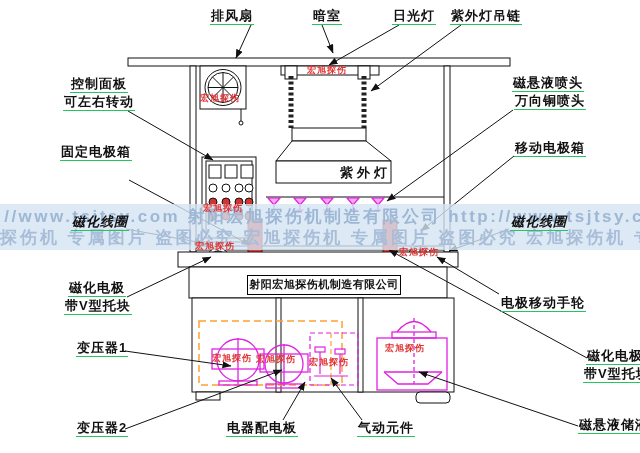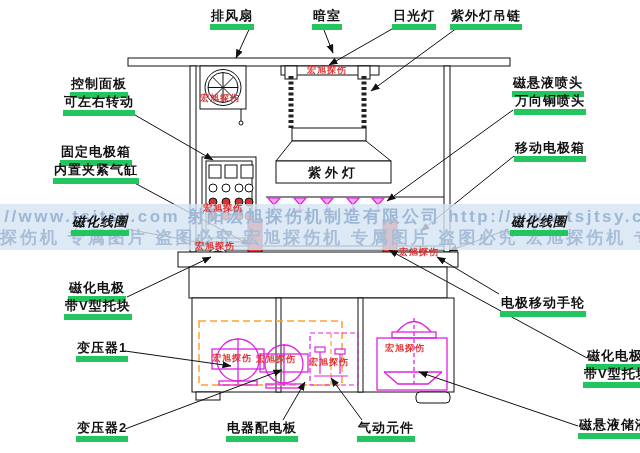--- a/index.html
+++ b/index.html
@@ -2,21 +2,21 @@
 <html><head>
 <meta charset="utf-8">
 <style>
   html,body{margin:0;padding:0;background:#fff;}
   #stage{position:relative;width:640px;height:453px;background:#fff;overflow:hidden;
          font-family:"Liberation Sans",sans-serif;}
   #machine-svg{position:absolute;left:0;top:0;z-index:1;}
   
   .lbl{position:absolute;z-index:4;font-size:13px;font-weight:bold;color:#111;
        line-height:14px;white-space:nowrap;letter-spacing:1px;
-       border-bottom:6px solid #22c55e;padding:0 1px 1px 1px;}
+       border-bottom:1px solid #22c55e;padding:0 1px 1px 1px;}
   .lbl.z5{z-index:5;font-style:italic;}
   
   .uvtext{position:absolute;z-index:1;font-size:13px;font-weight:bold;color:#111;
           letter-spacing:4px;text-align:center;}
   .nameplate{position:absolute;z-index:4;font-size:11px;font-weight:bold;color:#111;
              border:1.5px solid #000;background:#fff;text-align:center;
              letter-spacing:0.5px;line-height:17px;white-space:nowrap;}
   
   .wmband{position:absolute;left:0;top:204px;width:640px;height:46px;z-index:2;
           background:rgba(213,229,242,0.8);overflow:hidden;}
@@ -191,22 +191,23 @@
       <line x1="362" y1="420" x2="331" y2="378" marker-end="url(#arr)"></line>
       <line x1="578" y1="426" x2="419" y2="372" marker-end="url(#arr)"></line>
       <line x1="513" y1="110" x2="387" y2="201" marker-end="url(#arr)"></line>
       <line x1="514" y1="156" x2="421" y2="231" marker-end="url(#arr)"></line>
       <line x1="509" y1="229" x2="449" y2="251" marker-end="url(#arr)"></line>
       <line x1="499" y1="294" x2="437" y2="257" marker-end="url(#arr)"></line>
       <line x1="587" y1="358" x2="389" y2="250" marker-end="url(#arr)"></line>
     </g>
   </svg>
 
-  <div class="uvtext" style="left:276px;top:164px;width:115px;">紫外灯</div>
-
+  <div class="uvtext" style="left:276px;top:164px;width:115px;text-align:right;">紫外灯</div>
+
+  <div class="nameplate" style="left:247px;top:275px;width:152px;height:18px;">射阳宏旭探伤机制造有限公司</div>
 
   <div class="wmband">
     <div class="wmrow r1">://www.tsjtsy.com 射阳宏旭探伤机制造有限公司  http://www.tsjtsy.com 射阳宏旭探</div>
     <div class="wmrow r2">探伤机 专属图片 盗图必究   宏旭探伤机 专属图片 盗图必究   宏旭探伤机 专属图片 盗图</div>
   </div>
 
   <span class="rwm" style="left:307px;top:64px;">宏旭探伤</span>
   <span class="rwm" style="left:200px;top:92px;">宏旭探伤</span>
   <span class="rwm" style="left:203px;top:202px;">宏旭探伤</span>
   <span class="rwm" style="left:195px;top:240px;">宏旭探伤</span>
@@ -217,21 +218,20 @@
   <span class="rwm" style="left:385px;top:342px;">宏旭探伤</span>
 
   <div class="lbl" style="left:210px;top:9px;">排风扇</div>
   <div class="lbl" style="left:312px;top:9px;">暗室</div>
   <div class="lbl" style="left:392px;top:9px;">日光灯</div>
   <div class="lbl" style="left:450px;top:9px;text-align:center;">紫外灯吊链</div>
 
   <div class="lbl" style="left:70px;top:77px;">控制面板</div>
   <div class="lbl" style="left:63px;top:95px;">可左右转动</div>
   <div class="lbl" style="left:60px;top:145px;">固定电极箱</div>
-  <div class="lbl" style="left:53px;top:163px;">内置夹紧气缸</div>
   <div class="lbl z5" style="left:71px;top:215px;">磁化线圈</div>
   <div class="lbl" style="left:68px;top:281px;">磁化电极</div>
   <div class="lbl" style="left:64px;top:299px;">带V型托块</div>
   <div class="lbl" style="left:76px;top:341px;">变压器1</div>
   <div class="lbl" style="left:76px;top:421px;">变压器2</div>
 
   <div class="lbl" style="left:226px;top:421px;">电器配电板</div>
   <div class="lbl" style="left:357px;top:421px;">气动元件</div>
   <div class="lbl" style="left:578px;top:418px;">磁悬液储液箱</div>
 

